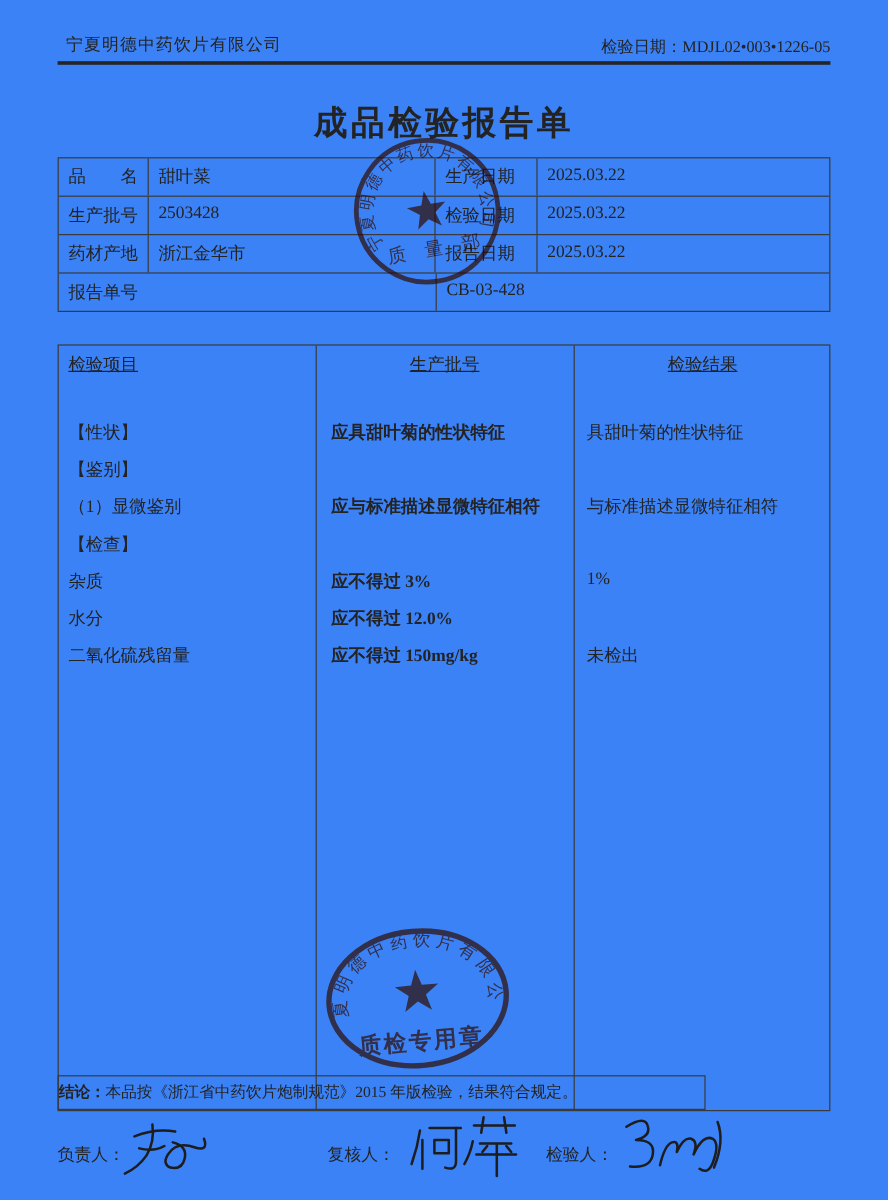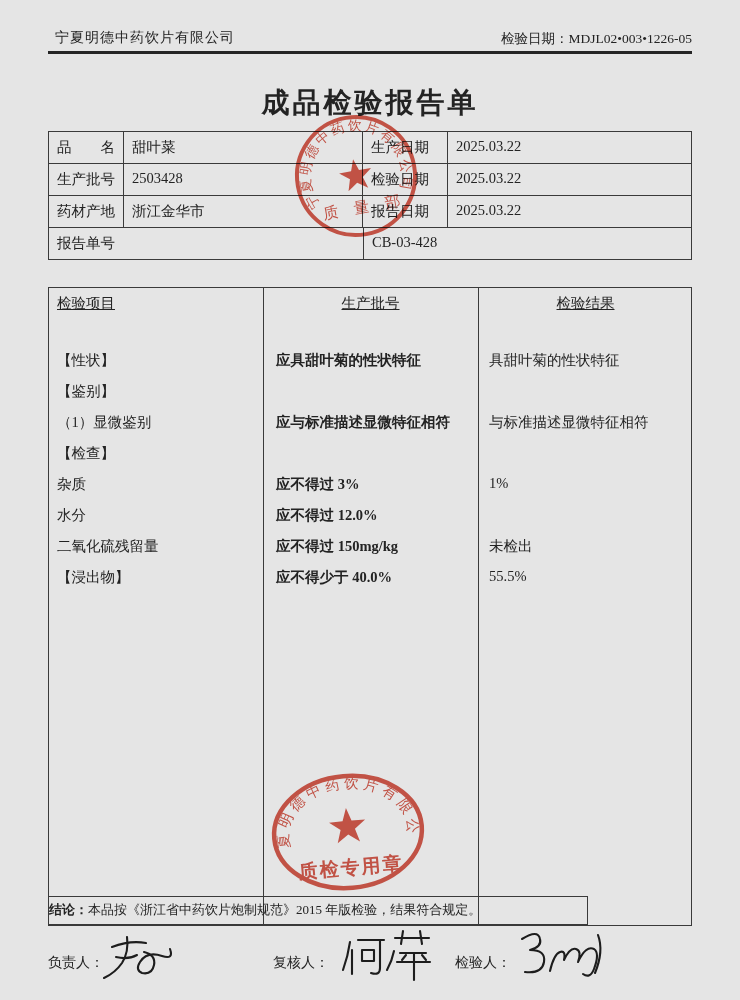--- a/index.html
+++ b/index.html
@@ -1,16 +1,16 @@
 <!DOCTYPE html>
 <html><head>
 <meta charset="utf-8">
 <style>
   html,body{margin:0;padding:0;background:#ffffff;}
-  .page{position:relative;width:740px;height:1000px;background:#e5e5e5;overflow:hidden;
+  .page{position:relative;width:740px;height:1000px;background:#3b82f6;overflow:hidden;
         font-family:"Liberation Serif","DejaVu Serif",serif;color:#232323;}
   .abs{position:absolute;}
   
   .hdr-company{left:55px;top:29px;font-size:14px;letter-spacing:1px;}
   .hdr-code{right:48px;top:30px;font-size:13.5px;}
   .hdr-rule{left:48px;top:51px;width:644px;height:3px;background:#252525;}
   .title{left:48px;top:84px;width:644px;text-align:center;font-size:28px;font-weight:bold;letter-spacing:3px;}
   
   .info-table{left:48px;top:131px;width:644px;border:1.5px solid #3a3a3a;box-sizing:border-box;}
   .itrow{display:grid;grid-template-columns:74px 239px 85px 1fr;height:31px;border-top:1px solid #3a3a3a;}
@@ -117,25 +117,20 @@
       </div>
       <div class="mrow">
         <div class="c-item">水分</div>
         <div class="c-std">应不得过 12.0%</div>
       </div>
       <div class="mrow">
         <div class="c-item">二氧化硫残留量</div>
         <div class="c-std">应不得过 150mg/kg</div>
         <div class="c-res">未检出</div>
       </div>
-      <div class="mrow">
-        <div class="c-item">【浸出物】</div>
-        <div class="c-std">应不得少于 40.0%</div>
-        <div class="c-res">55.5%</div>
-      </div>
     </div>
   </div>
 
   <div class="abs conclusion">
     <span class="b">结论：</span><span>本品按《浙江省中药饮片炮制规范》2015 年版检验，结果符合规定。</span>
   </div>
 
   <div class="abs siglabel" style="left:48px;top:954px;">负责人：</div>
   <svg class="abs sig-svg" style="left:96px;top:930px;" width="92" height="56" viewBox="0 0 92 56">
     <path d="M16,17 Q34,10 50,13"></path>

